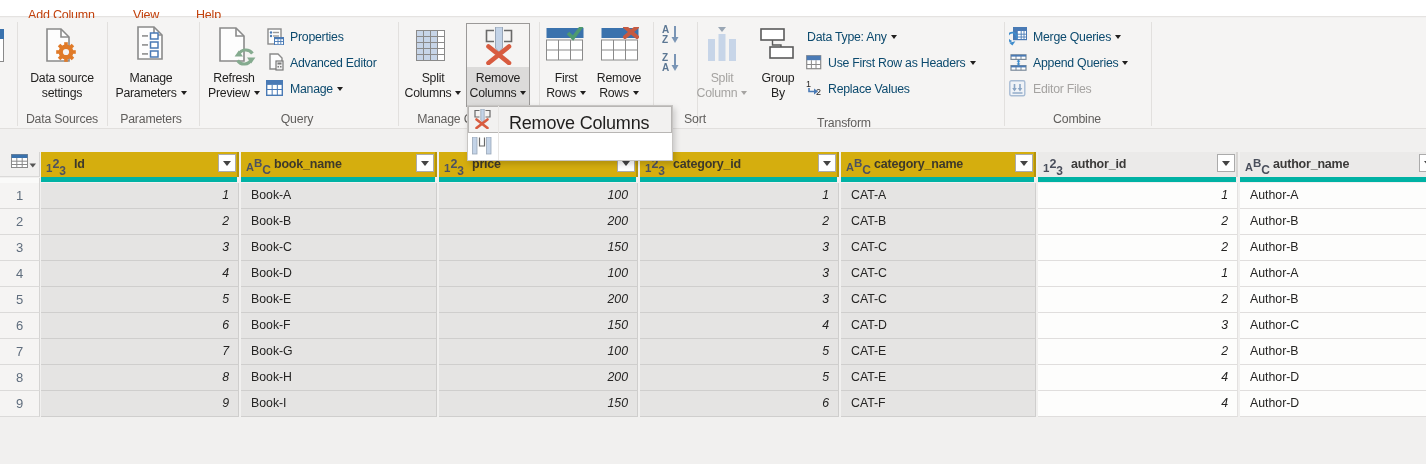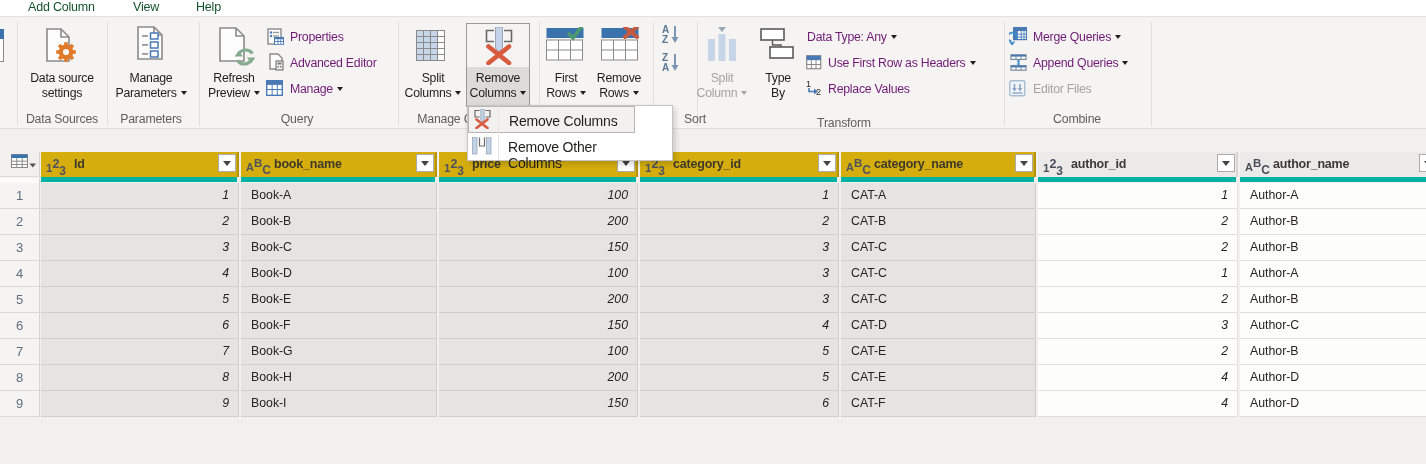--- a/index.html
+++ b/index.html
@@ -1,28 +1,28 @@
 <!DOCTYPE html>
 <html><head><meta charset="utf-8"><style>
 *{margin:0;padding:0;box-sizing:border-box}
 html,body{width:1426px;height:464px;overflow:hidden}
 body{position:relative;background:#f1f0ef;font-family:'Liberation Sans',sans-serif;
      -webkit-font-smoothing:antialiased}
 .abs{position:absolute}
 
 #menubar{left:0;top:0;width:1426px;height:17px;background:#fff;border-bottom:1px solid #e5e3e1}
-.tab{position:absolute;top:0px;font-size:12.5px;color:#14532d;letter-spacing:-0.2px}
+.tab{position:absolute;top:8px;font-size:12.5px;color:#c2410c;letter-spacing:-0.2px}
 
 #ribbon{left:0;top:18px;width:1426px;height:111px;background:#f5f4f3;border-bottom:1px solid #e1dfdd}
 .vsep{position:absolute;width:1px;background:#e2e0de}
 .btxt{position:absolute;font-size:12.3px;color:#201f1e;text-align:center;white-space:nowrap;
       letter-spacing:-0.25px;line-height:14px}
 .glabel{position:absolute;font-size:12.3px;color:#605e5c;text-align:center;white-space:nowrap;
         letter-spacing:-0.2px}
-.rrow{position:absolute;font-size:12.3px;color:#701a75;white-space:nowrap;letter-spacing:-0.25px}
+.rrow{position:absolute;font-size:12.3px;color:#0c4a6e;white-space:nowrap;letter-spacing:-0.25px}
 .dis{color:#a5a3a1}
 .car{display:inline-block;width:0;height:0;border-left:3.5px solid transparent;
      border-right:3.5px solid transparent;border-top:4px solid #201f1e;vertical-align:2px;margin-left:4px}
 .car.dis2{border-top-color:#a5a3a1}
 
 .hcell{position:absolute;height:25px;font-size:12.5px;font-weight:bold}
 .hcell .nm{position:absolute;left:33px;top:5px;letter-spacing:-0.2px}
 .gold{background:#d5ae0e;border-right:2px solid #b5940c;color:#3e392a}
 .ghdr{background:#ebeae9;border-right:2px solid #d8d6d4;color:#3b3a39}
 .fbtn{position:absolute;top:2px;width:18px;height:18px;background:#fff;border:1px solid #ababab}
@@ -36,21 +36,21 @@
 .str{text-align:left;padding-left:10px}
 .rnum{position:absolute;left:0;width:40px;height:26px;background:#f5f4f3;
   border-right:1px solid #d5d4d3;border-bottom:1px solid #dbdad9;color:#5f6d7d;
   font-size:13px;text-align:center;line-height:25px}
 
 .ti{font-size:12px;letter-spacing:0}
 
 #menu{left:467px;top:105px;width:206px;height:56px;background:#fff;border:1px solid #c7c5c3;
       box-shadow:2px 3px 6px rgba(0,0,0,.18);z-index:50}
 #menu .gut{position:absolute;left:30px;top:0;bottom:0;width:1px;background:#e8e6e4}
-.mitem{position:absolute;left:0;width:167px;height:27px;font-size:14px;color:#201f1e;
+.mitem{position:absolute;left:0;width:204px;height:27px;font-size:18px;color:#201f1e;
        letter-spacing:-0.2px}
 .mitem .t{position:absolute;left:40px;top:6px}
 .msel{background:#f2f1f0;border:1px solid #b8b6b4}
 </style></head><body>
 <div class="abs" id="menubar">
     <span class="tab" style="left:28px">Add Column</span>
     <span class="tab" style="left:133px">View</span>
     <span class="tab" style="left:196px">Help</span>
   </div>
 <div class="abs" id="ribbon"></div>
@@ -200,21 +200,21 @@
     <rect x="10.5" y="7" width="7" height="27" fill="#c7d5e8"></rect>
     <rect x="21" y="12" width="7" height="22" fill="#c7d5e8"></rect>
   </svg>
 <div class="btxt dis" style="left:652px;top:71px;width:140px">Split</div>
 <div class="btxt dis" style="left:652px;top:86px;width:140px">Column<span class="car dis2"></span></div>
 <svg class="abs" style="left:760px;top:28px" width="35" height="32" viewBox="0 0 35 32">
     <rect x="1" y="1" width="23" height="11" fill="#fff" stroke="#5a5a5a" stroke-width="1.6"></rect>
     <path d="M12.5 12 V17 H21 V21" fill="none" stroke="#5a5a5a" stroke-width="1.4"></path>
     <rect x="10" y="19" width="23" height="11" fill="#fff" stroke="#5a5a5a" stroke-width="1.6"></rect>
   </svg>
-<div class="btxt" style="left:708px;top:71px;width:140px">Type</div>
+<div class="btxt" style="left:708px;top:71px;width:140px">Group</div>
 <div class="btxt" style="left:708px;top:86px;width:140px">By</div>
 <div class="rrow" style="left:807px;top:30px">Data Type: Any<span class="car"></span></div>
 <svg class="abs" style="left:806px;top:55px" width="16" height="15" viewBox="0 0 16 15">
     <rect x="0.7" y="0.7" width="14" height="13" fill="#fff" stroke="#8a8a8a" stroke-width="1.2"></rect>
     <rect x="0.7" y="0.7" width="14" height="4.5" fill="#4a7ab5"></rect>
     <path d="M0.7 9.5 H14.7 M5.4 5.2 V14 M10 5.2 V14" stroke="#8a8a8a" stroke-width="1"></path>
   </svg>
 <div class="rrow" style="left:828px;top:56px">Use First Row as Headers<span class="car"></span></div>
 <svg class="abs" style="left:806px;top:79px" width="17" height="17" viewBox="0 0 17 17">
     <text x="0" y="8" font-family="Liberation Sans" font-size="9" fill="#201f1e">1</text>
@@ -375,23 +375,20 @@
 <div class="cell cg str" style="left:241px;top:391px;width:196px">Book-I</div>
 <div class="cell cg num" style="left:439px;top:391px;width:199px">150</div>
 <div class="cell cg num" style="left:640px;top:391px;width:199px">6</div>
 <div class="cell cg str" style="left:841px;top:391px;width:195px">CAT-F</div>
 <div class="cell cw num" style="left:1038px;top:391px;width:200px">4</div>
 <div class="cell cw str" style="left:1240px;top:391px;width:200px">Author-D</div>
 <div class="abs" id="menu">
     <div class="mitem msel" style="top:0">
       <span class="t">Remove Columns</span>
     </div>
-    <div class="mitem" style="top:27px">
-      <span class="t">Remove Other Columns</span>
-    </div>
     <div class="gut"></div>
   </div>
 <svg class="abs" style="left:474px;top:109px;z-index:60" width="17" height="20" viewBox="0 0 17 20">
     <path d="M5.5 1.5 H1 V8 H5.5" fill="none" stroke="#696969" stroke-width="1.2"></path>
     <path d="M11.5 1.5 H16 V8 H11.5" fill="none" stroke="#696969" stroke-width="1.2"></path>
     <path d="M6.8 0 H10.2 V11 L8.5 13 L6.8 11 Z" fill="#c3d3e7" stroke="#9aa7b8" stroke-width="0.8"></path>
     <path d="M2.5 10.5 L13.5 19 M13.5 10.5 L2.5 19" stroke="#d85b3f" stroke-width="2.6" stroke-linecap="round"></path>
   </svg>
 <svg class="abs" style="left:472px;top:137px;z-index:60" width="20" height="18" viewBox="0 0 20 18">
     <rect x="0.5" y="0" width="4.5" height="17" fill="#c3d3e7" stroke="#9aa7b8" stroke-width="0.8"></rect>

